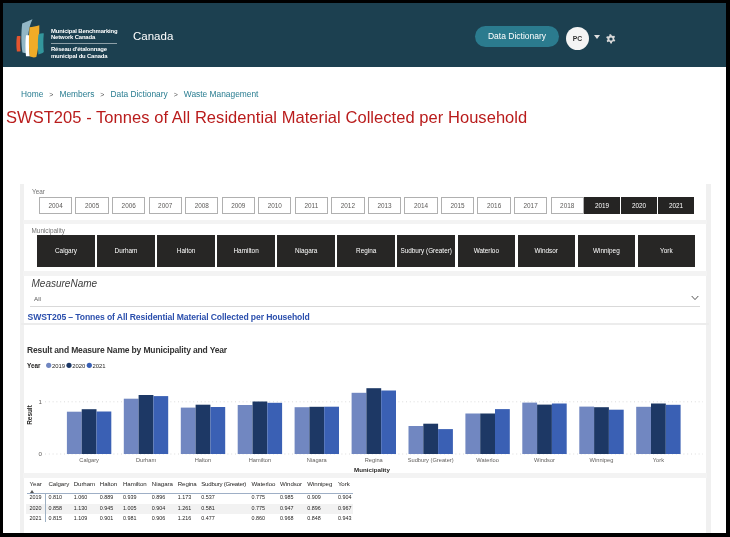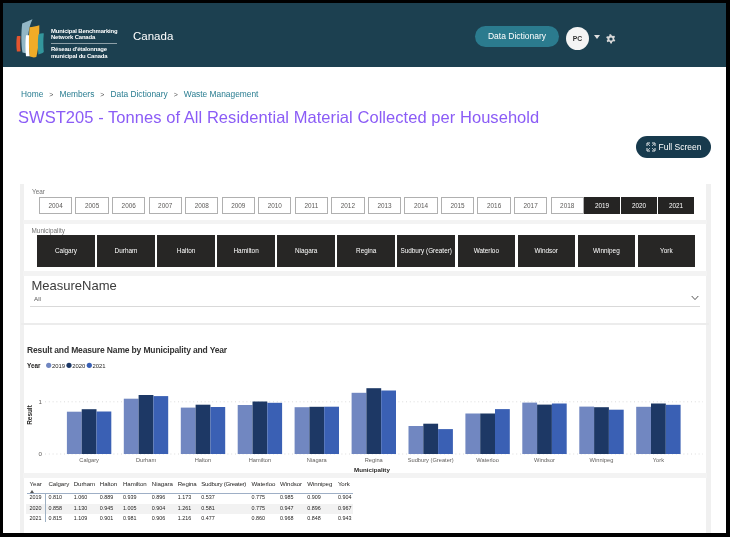--- a/index.html
+++ b/index.html
@@ -14,31 +14,31 @@
 .ltdiv { width:66px; height:1px; background:rgba(255,255,255,0.5); margin:2px 0 2.5px 0; }
 .portal { position:absolute; left:130px; top:27px; color:#fff; font-size:11.5px; }
 .pill { position:absolute; height:21px; background:#2b7b8e; border-radius:11px; color:#fff; font-size:8.5px; text-align:center; }
 .dd { left:472px; top:23px; width:84px; line-height:21px; }
 .hi { left:620px; top:23px; width:92px; line-height:21px; }
 .avatar { position:absolute; left:563px; top:24px; width:23px; height:23px; border-radius:50%; background:#f4f4f4; color:#333; font-size:6.8px; font-weight:bold; text-align:center; line-height:23px; }
 .caret { position:absolute; left:590.5px; top:31.5px; width:0; height:0; border-left:3.2px solid transparent; border-right:3.2px solid transparent; border-top:4px solid #dfdfdf; }
 
 .crumbs { position:absolute; left:18px; top:86.5px; font-size:8.4px; color:#2a7d91; line-height:1; }
 .crumbs .sep { color:#555; padding:0 6px; font-size:7px; }
-.h1 { position:absolute; left:15px; top:104.5px; font-size:16.5px; color:#8b5cf6; line-height:1.2; white-space:nowrap; letter-spacing:0.05px; }
+.h1 { position:absolute; left:3px; top:104.5px; font-size:16.5px; color:#b91c1c; line-height:1.2; white-space:nowrap; letter-spacing:0.05px; }
 .fsbtn { position:absolute; left:633px; top:132.5px; width:75px; height:22px; background:#173a4d; border-radius:11px; color:#fff; font-size:8.5px; line-height:22px; text-align:center; }
 
 .rtrack { position:absolute; width:4.5px; background:#f0f0f0; top:181px; height:349px; }
 
 .lab { position:absolute; font-size:6.4px; color:#737373; line-height:1; }
 .ybtn { position:absolute; top:193.5px; width:33.4px; height:17.5px; background:#fff; border:1px solid #b0b0b0; color:#5c5a58; font-size:6.4px; text-align:center; line-height:15.5px; }
 .ybtn.sel { background:#252423; border-color:#252423; color:#fff; }
 .mbtn { position:absolute; top:231.5px; width:57.6px; height:32.5px; background:#272625; color:#fff; font-size:6.4px; text-align:center; line-height:32.5px; }
 .band { position:absolute; left:20px; width:684px; background:#f3f3f3; }
-.mnlab { position:absolute; left:28.5px; top:276px; font-size:13px; color:#3c3c3c; line-height:1; }
+.mnlab { position:absolute; left:28.5px; top:276px; font-size:10px; color:#3c3c3c; line-height:1;font-style:italic; }
 .alltxt { position:absolute; left:31px; top:292.5px; font-size:6.2px; color:#555; line-height:1; }
 .ddline { position:absolute; left:27px; top:302.5px; width:670px; height:1px; background:#d9d9d9; }
 
 .bluetitle { position:absolute; left:24.6px; top:309.5px; font-size:8.6px; font-weight:bold; color:#2b4fad; line-height:1; letter-spacing:-0.1px; }
 .sepline { position:absolute; left:18px; top:320px; width:688px; height:1.5px; background:#ececec; }
 </style>
 </head>
 <body>
 <div class="page">
   <div class="hdr">
@@ -58,28 +58,20 @@
     <div class="pill dd">Data Dictionary</div>
     <div class="avatar">PC</div>
     <div class="caret"></div>
     <svg style="position:absolute;left:603px;top:30.5px" width="10" height="10" viewBox="0 0 13 13">
         <path fill="#d8d8d8" d="M6.5,0.4 L7.4,2.1 A4.6,4.6 0 0 1 8.9,2.7 L10.8,2.2 L11.8,3.9 L10.5,5.3 A4.6,4.6 0 0 1 10.7,6.9 L12.1,8 L11.1,9.7 L9.2,9.3 A4.6,4.6 0 0 1 7.9,10.3 L7.7,12.2 L5.7,12.4 L5.1,10.5 A4.6,4.6 0 0 1 3.7,9.9 L1.9,10.6 L0.8,8.9 L2.1,7.4 A4.6,4.6 0 0 1 1.8,5.8 L0.3,4.8 L1.2,3 L3.2,3.4 A4.6,4.6 0 0 1 4.4,2.4 L4.5,0.4 Z M6.4,4.4 A2.1,2.1 0 1 0 6.6,8.6 A2.1,2.1 0 0 0 6.4,4.4 Z"></path>
       </svg>
   </div>
 
   <div class="crumbs">Home<span class="sep">&gt;</span>Members<span class="sep">&gt;</span>Data Dictionary<span class="sep">&gt;</span>Waste Management</div>
   <div class="h1">SWST205 - Tonnes of All Residential Material Collected per Household</div>
-  <div class="fsbtn"><svg style="vertical-align:-2px; margin-right:3px" width="10" height="10" viewBox="0 0 10 10">
-        <g stroke="#fff" stroke-width="0.9" fill="none">
-          <path d="M4,1 L1,1 L1,4 M6,1 L9,1 L9,4 M9,6 L9,9 L6,9 M4,9 L1,9 L1,6"></path>
-        </g>
-        <g stroke="#fff" stroke-width="0.8">
-          <path d="M2.2,2.2 L3.8,3.8 M7.8,2.2 L6.2,3.8 M7.8,7.8 L6.2,6.2 M2.2,7.8 L3.8,6.2"></path>
-        </g>
-      </svg>Full Screen</div>
 
   <div class="rtrack" style="left:16.5px"></div>
   <div class="rtrack" style="left:703.3px"></div>
 
   <div class="band" style="top:217px; height:4px;"></div>
   <div class="band" style="top:267.8px; height:5.2px;"></div>
 
   <div class="lab" style="left:29px; top:185.5px;">Year</div>
   <div id="yearbtns">
       <div class="ybtn" style="left:35.9px">2004</div>
@@ -114,20 +106,21 @@
       <div class="mbtn" style="left:514.5px">Windsor</div>
       <div class="mbtn" style="left:574.6px">Winnipeg</div>
       <div class="mbtn" style="left:634.6px">York</div>
     </div>
   <div class="mnlab">MeasureName</div>
   <div class="alltxt">All</div>
   <div class="ddline"></div>
   <svg class="ddcaret" style="position:absolute; left:688px; top:292px" width="8" height="6" viewBox="0 0 8 6">
       <path d="M0.7,1 L4,4.6 L7.3,1" stroke="#555" stroke-width="1" fill="none"></path>
     </svg>
+  <div class="bluetitle">SWST205 – Tonnes of All Residential Material Collected per Household</div>
   <div class="sepline"></div>
 
   <svg id="chart" style="position:absolute; left:0; top:340px;" width="724" height="142" viewBox="0 0 724 142">
       <text x="24" y="10.2" font-size="8.5" font-weight="bold" letter-spacing="-0.15" fill="#333">Result and Measure Name by Municipality and Year</text>
       <text x="24" y="24.6" font-size="6.4" font-weight="bold" fill="#252423">Year</text>
       <circle cx="45.7" cy="22.3" r="2.6" fill="#7187c1"></circle>
       <text x="48.900000000000006" y="24.6" font-size="5.9" fill="#252423">2019</text>
       <circle cx="66" cy="22.3" r="2.6" fill="#1d3865"></circle>
       <text x="69.2" y="24.6" font-size="5.9" fill="#252423">2020</text>
       <circle cx="86.3" cy="22.3" r="2.6" fill="#3a60b4"></circle>

